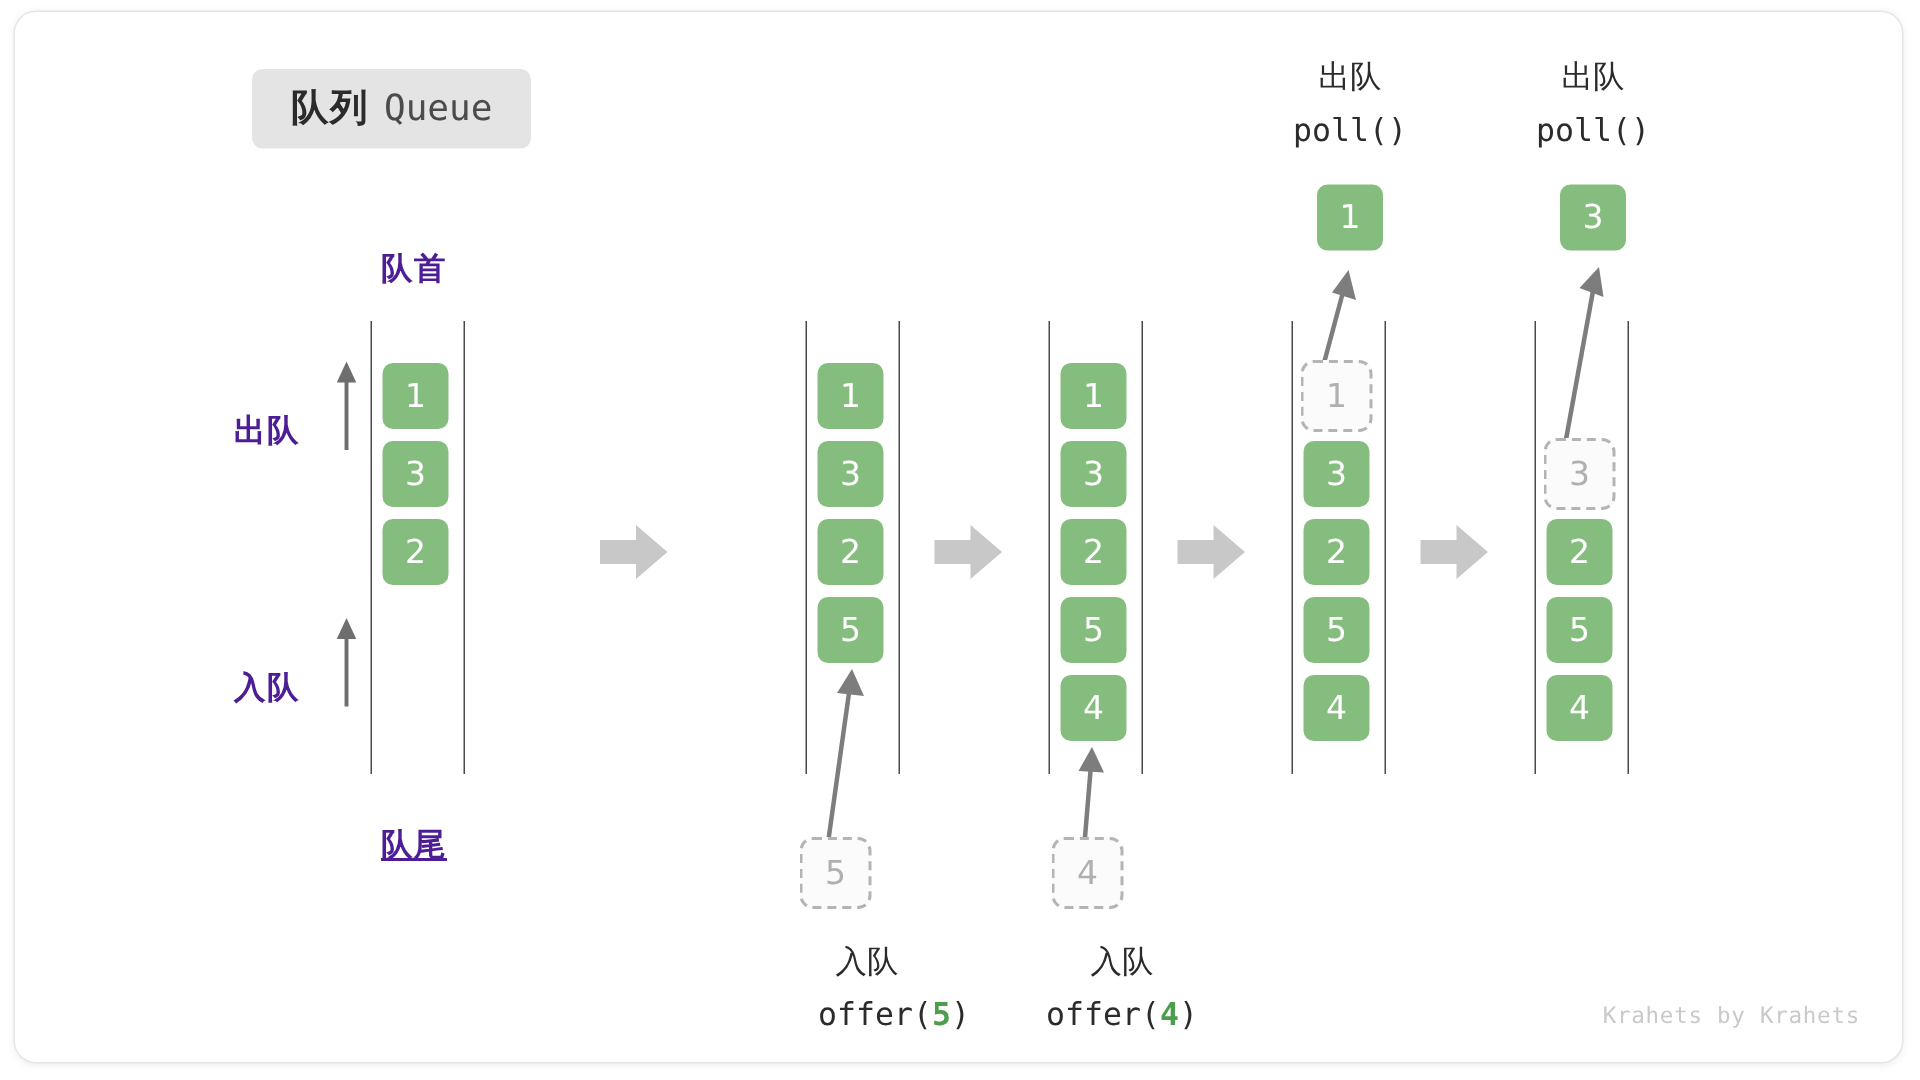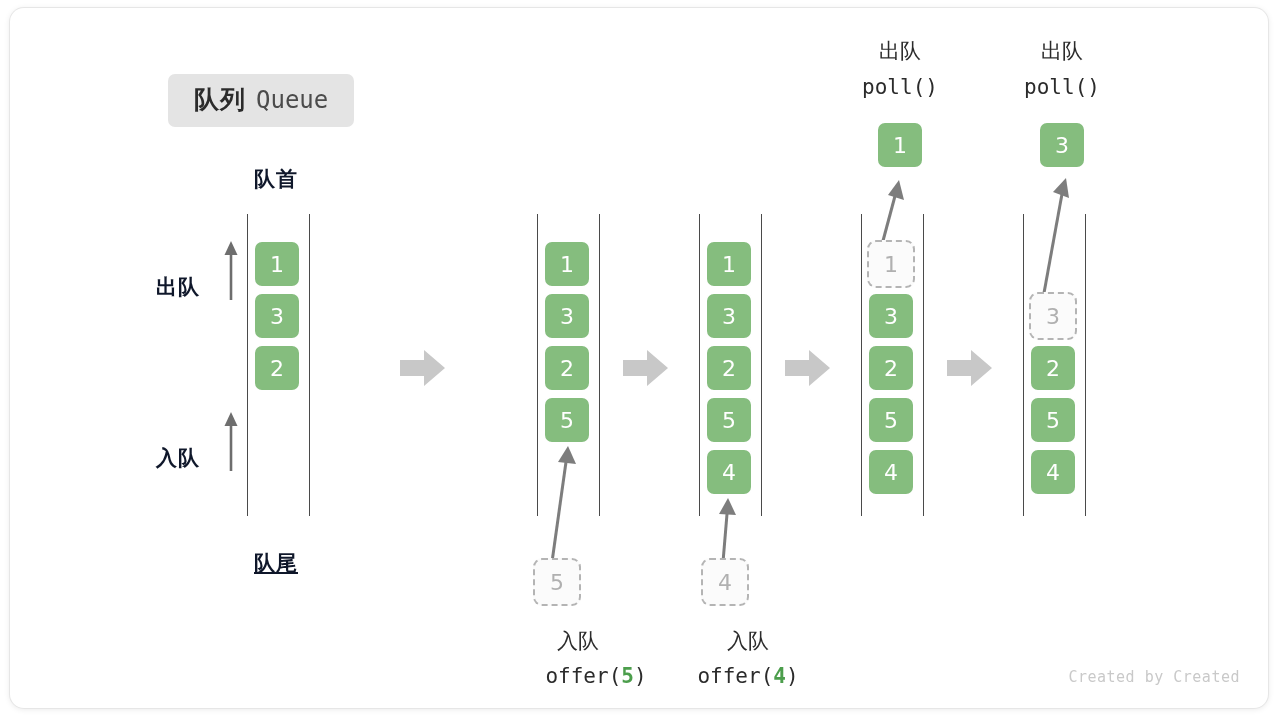--- a/index.html
+++ b/index.html
@@ -24,38 +24,37 @@
 
   
   #title-badge {
     position: absolute;
     left: 158px; top: 38px;
     padding: 13px 26px 15px 26px;
     background: #e4e4e4;
     border-radius: 7px;
     white-space: nowrap;
     line-height: 1;
-    margin-top: 28px;
   }
   #title-badge .cn {
     font-size: 25px; font-weight: bold; color: #2b2b2b;
     letter-spacing: 1px;
   }
   #title-badge .en {
     font-size: 24px; color: #4b4b4b;
     font-family: "DejaVu Sans Mono", "Liberation Mono", monospace;
     margin-left: 10px;
   }
 
   
   .lbl {
     position: absolute;
     white-space: nowrap;
     line-height: 1.28;
-    color: #0f172a;
+    color: #4c1d95;
   }
   .lbl.bold   { font-weight: bold; font-size: 21px; letter-spacing: 1px; }
   .lbl.center { transform: translateX(-50%); text-align: center; }
   .mono {
     font-family: "DejaVu Sans Mono", "Liberation Mono", monospace;
     font-size: 21px; color: #2b2b2b;
   }
   .cnlabel { font-size: 21px; color: #2b2b2b; }
   .green-num { color: #4c9e4c; font-weight: bold; }
 
@@ -225,15 +224,15 @@
 
   <div class="column" style="left:1013px; top:206px; width:64px; height:302px;">
     <div class="rail" style="left:0px;  top:0px; height:302px;"></div>
     <div class="rail" style="left:62px; top:0px; height:302px;"></div>
     <div class="cell ghost" style="left:6px; top:78px;">3</div>
     <div class="cell solid" style="left:6px; top:130px;">2</div>
     <div class="cell solid" style="left:6px; top:182px;">5</div>
     <div class="cell solid" style="left:6px; top:234px;">4</div>
   </div>
 
-  <div id="footer">Created by Created</div>
+  <div id="footer">Krahets by Krahets</div>
 
 </div>
 
 </body></html>

